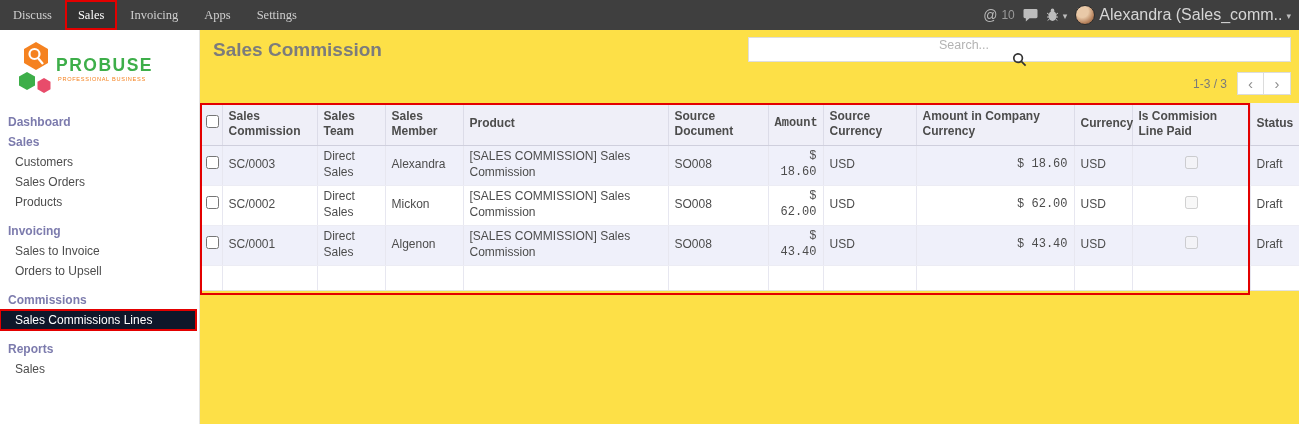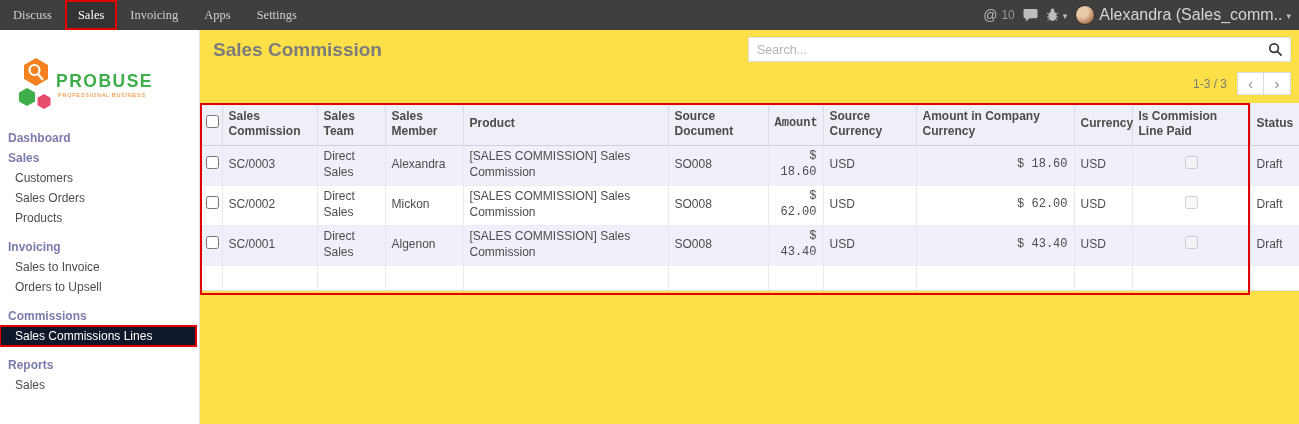--- a/index.html
+++ b/index.html
@@ -18,33 +18,33 @@
   .mention-count { font-size:12px; color:#9a9a9a; }
   .caret::before { content:"\25BE"; font-size:9px; color:#bdbdbd; }
   .avatar { width:20px; height:20px; border-radius:50%;
     background:radial-gradient(circle at 35% 30%, #e9c9a8 0 35%, #b5805a 70%, #6e4a33 100%);
     border:1px solid #2d2d2d; }
   .user-label { font-size:16px; color:#d6d6d6; white-space:nowrap; }
 
   
   .sidebar { position:absolute; left:0; top:30px; width:200px; height:394px;
     background:#fff; border-right:1px solid #e4e4e4; z-index:10; }
-  .logo { padding:10px 6px 8px 14px;margin-top:16px; }
+  .logo { padding:10px 6px 8px 14px; }
   .sidebar nav { margin-top:8px; font-size:12px; }
   .side-header { color:#7c7bad; font-weight:bold; padding:3px 8px; cursor:pointer; }
   .side-header.gap { margin-top:9px; }
   .side-item { color:#4c4c4c; padding:3px 8px 3px 15px; cursor:pointer; white-space:nowrap; }
   .side-item.selected { background:#0f172a; color:#fff;
     outline:2px solid #e30000; outline-offset:-1px; margin-right:3px; }
 
   
   .main { position:absolute; left:200px; top:30px; width:1099px; height:420px; background:#fde047; }
   .page-title { position:absolute; left:13px; top:9px; font-size:19px; color:#7c7c7c; }
   .searchbox { position:absolute; right:8px; top:7px; width:543px; height:25px;
-    border:1px solid #dedede; display:flex; align-items:center; background:#fff; }
+    border:1px solid #dedede; display:flex; align-items:center; background:#fff;flex-direction:column; }
   .searchbox input { flex:1; border:none; outline:none; padding:0 8px; font-size:12.5px;
     color:#555; font-family:"Liberation Sans",sans-serif; }
   .searchbox input::placeholder { color:#b3b3b3; }
   .search-btn { width:30px; height:100%; display:flex; align-items:center; justify-content:center;
     background:none; border:none; cursor:pointer; }
   .pager { position:absolute; right:8px; top:42px; display:flex; align-items:center; gap:10px; }
   .pager-range { font-size:12px; color:#7a7a7a; }
   .pager-btns { display:flex; }
   .pager-btn { width:27px; height:23px; background:#fff; border:1px solid #dcdcdc;
     color:#8d8d8d; font-size:15px; line-height:1; cursor:pointer; display:flex;

